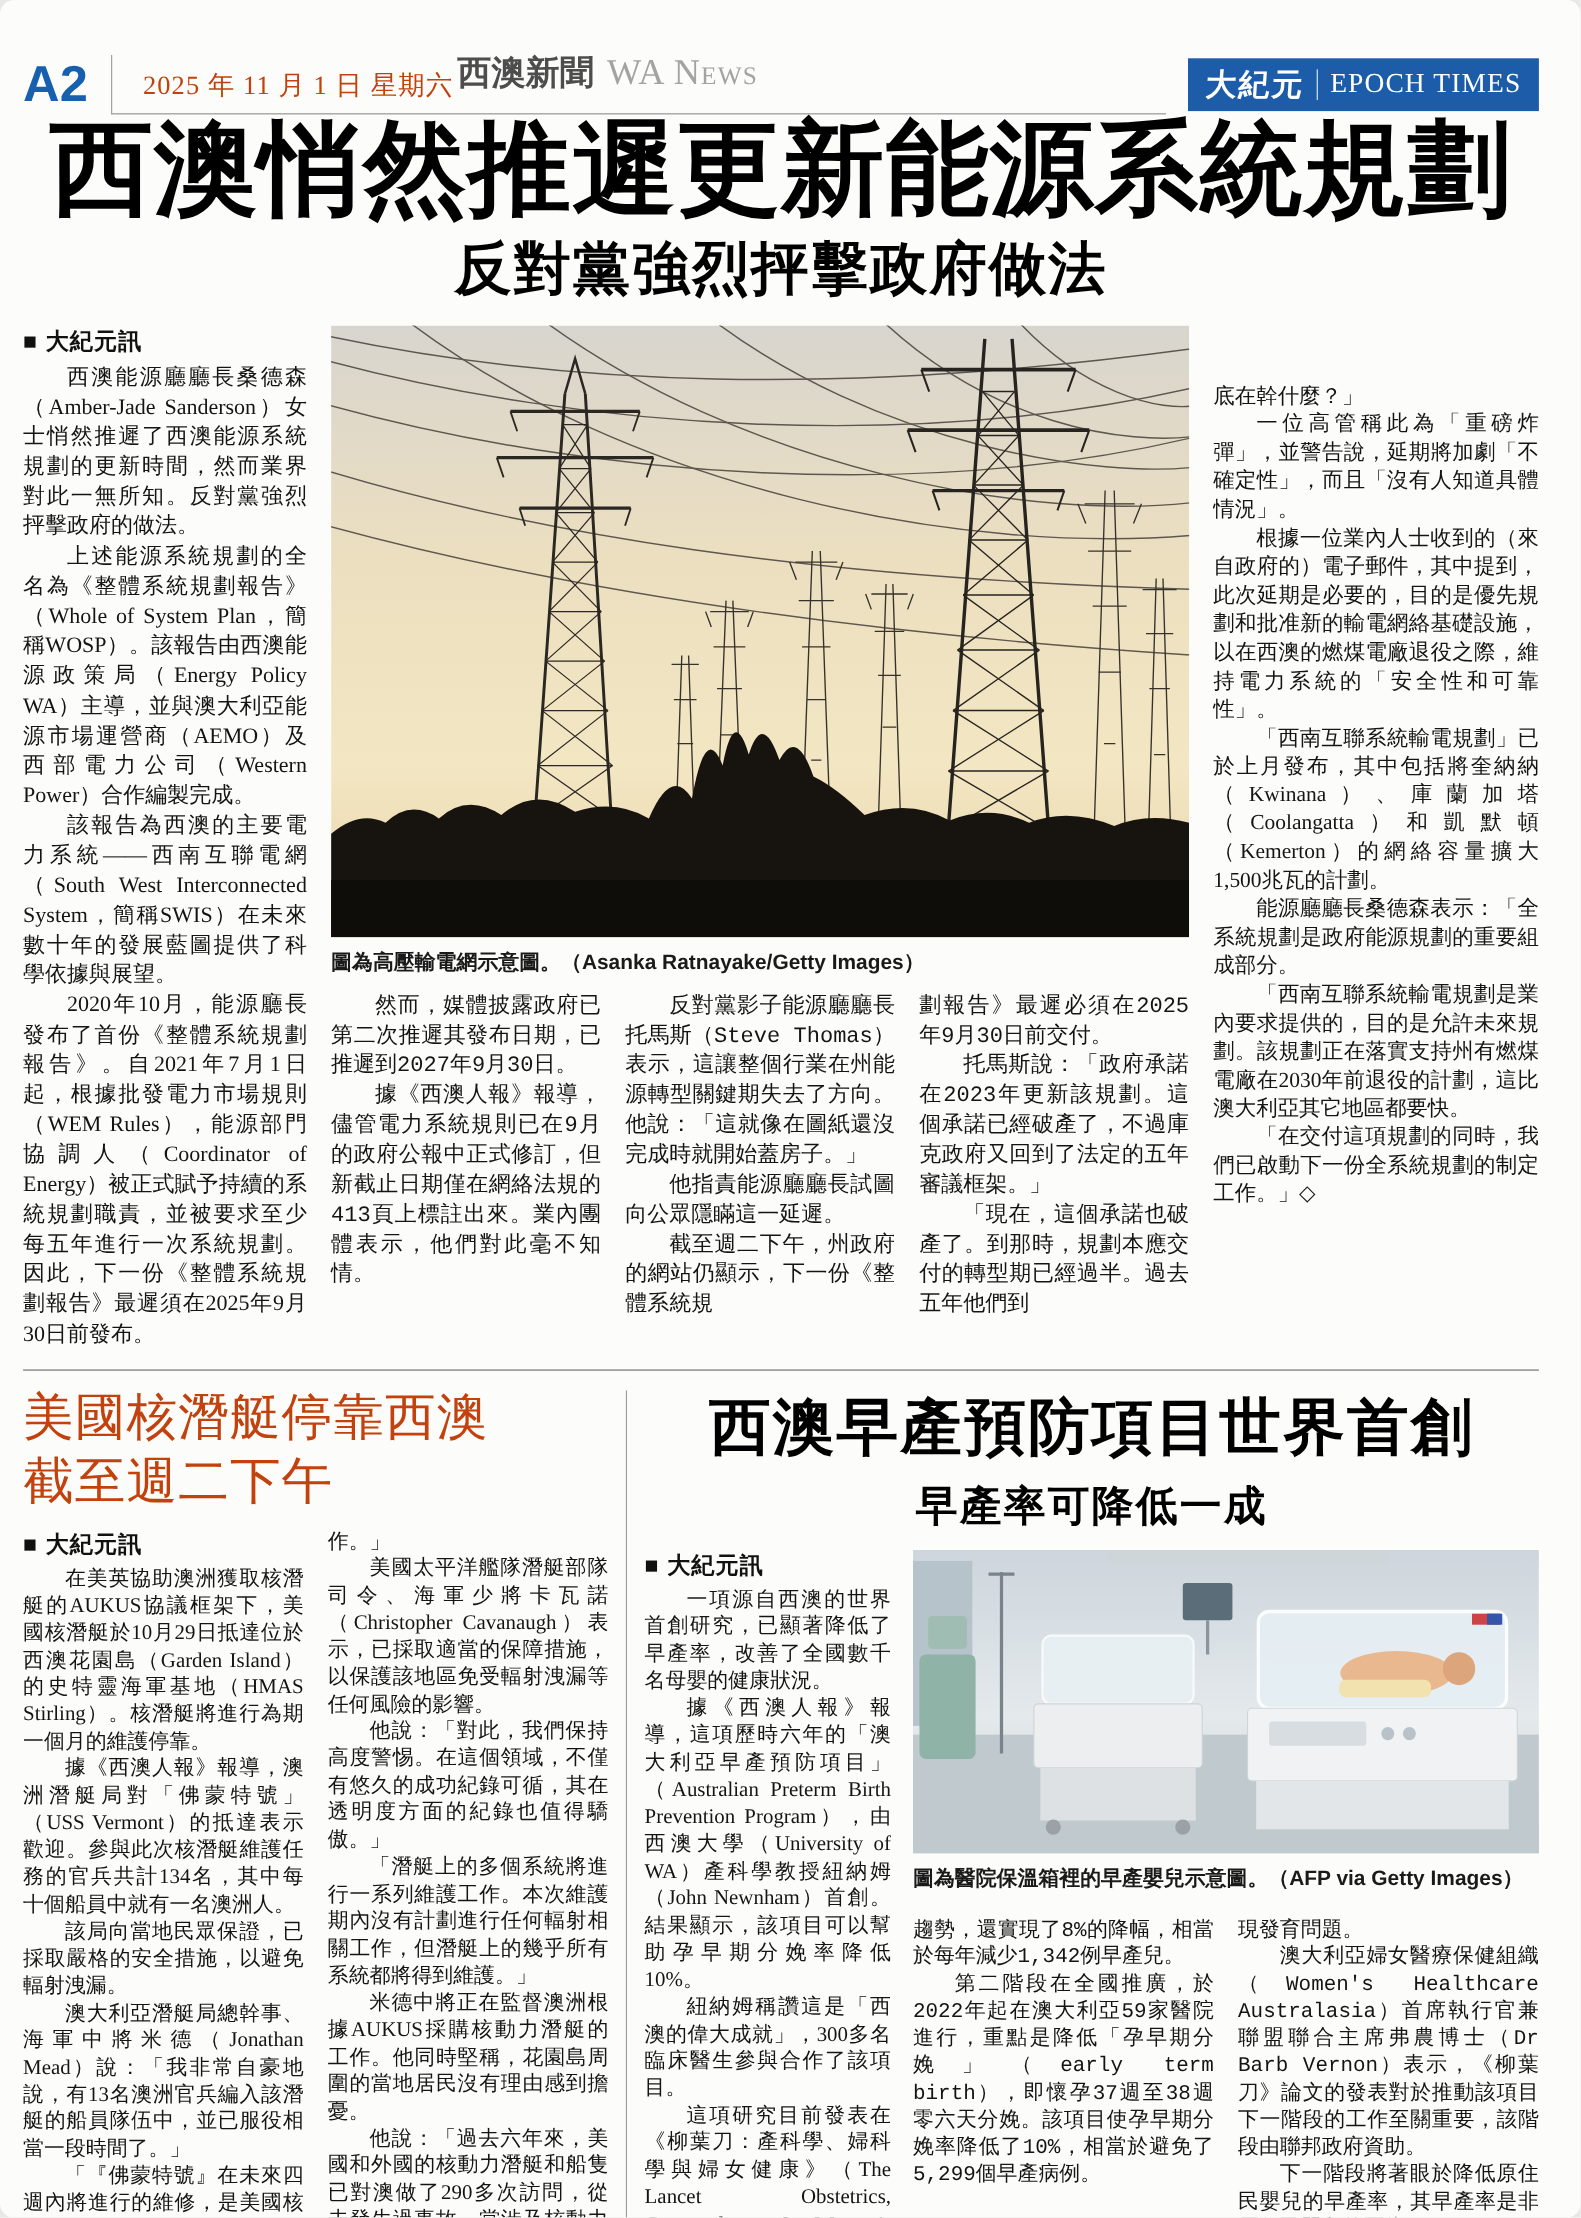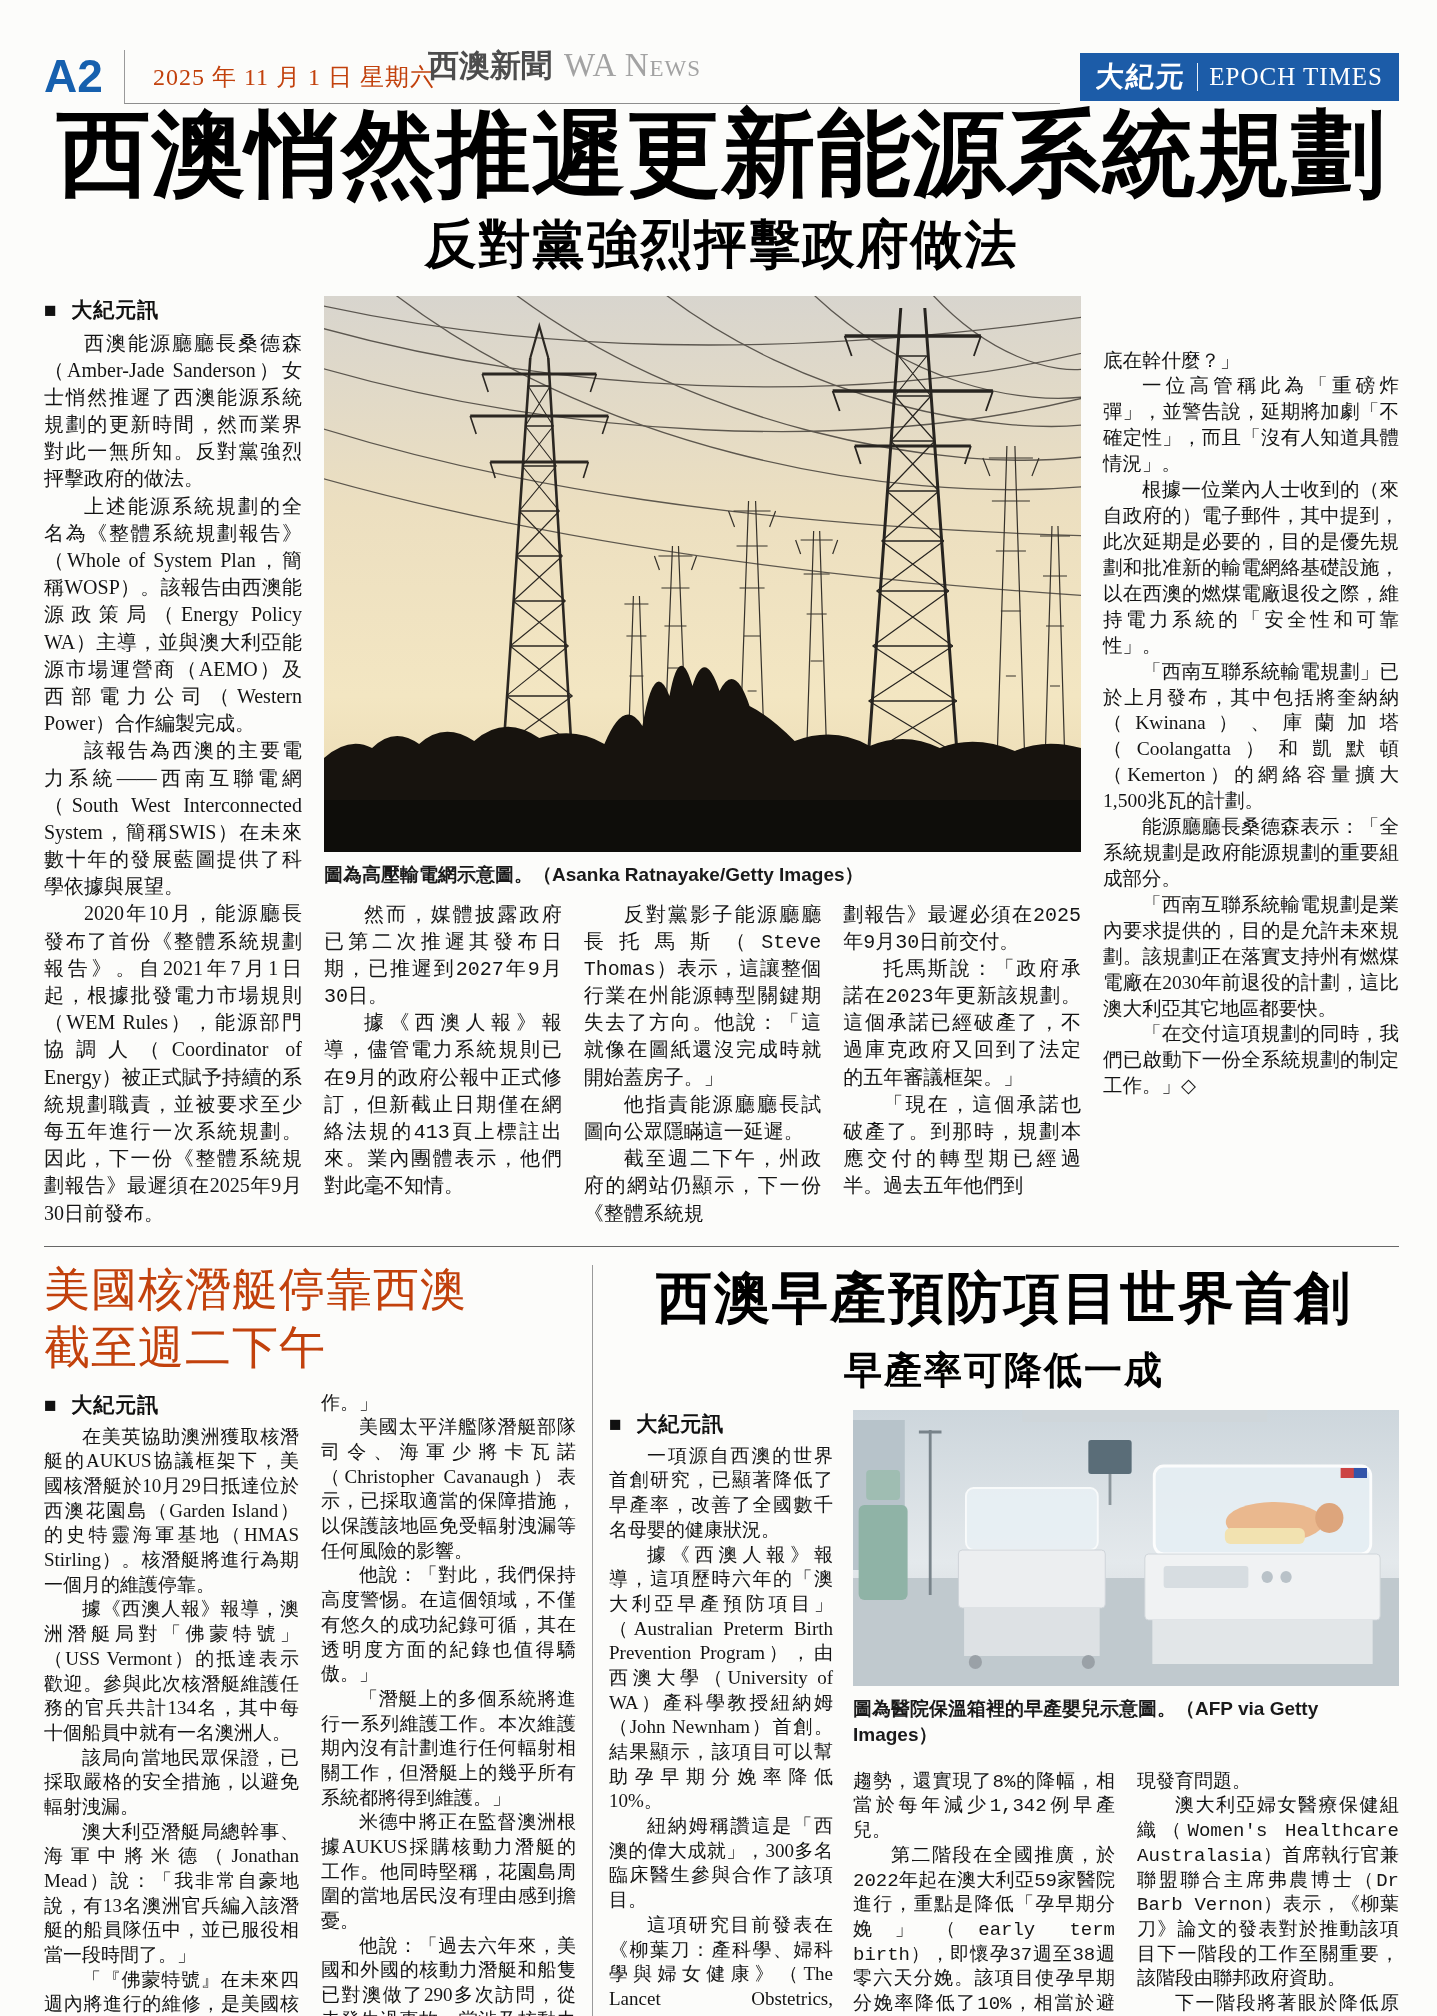--- a/index.html
+++ b/index.html
@@ -1,17 +1,17 @@
 <!DOCTYPE html>
 <html><head>
 <meta charset="utf-8">
 <style>
   * { margin:0; padding:0; box-sizing:border-box; }
   body { background:#e8e8e6; font-family:"Liberation Serif","DejaVu Serif",serif; color:#111; }
-  .page { width:1437px; height:2016px; overflow:hidden; background:#fcfcfa; padding:50px 38px 0 44px; position:relative; }
+  .page { width:1437px; height:2016px; overflow:hidden; background:#fcfcfa; padding:50px 38px 0 21px; position:relative;border-radius:13px; }
 
   
   header { display:flex; align-items:stretch; height:54px; }
   .page-label { font-family:"Liberation Sans","DejaVu Sans",sans-serif; font-weight:900; font-size:46px; line-height:52px; color:#1660ae; width:80px; }
   .header-mid { flex:1; position:relative; display:flex; align-items:center; border-left:1px solid #9a9a9a; border-bottom:1px solid #8d8d8d; padding-left:28px; }
   .date { font-size:24px; color:#c2410c; letter-spacing:1px; }
   .section-title { position:absolute; left:47%; transform:translateX(-50%); bottom:16px; display:flex; align-items:baseline; gap:12px; white-space:nowrap; }
   .section-cn { font-family:"Liberation Sans","DejaVu Sans",sans-serif; font-weight:900; font-size:31px; color:#4d4d4d; }
   .section-en { font-variant:small-caps; font-size:33px; color:#a3a3a3; letter-spacing:1px; }
   .masthead { margin-left:20px; align-self:center; display:flex; align-items:center; background:#1c5ca8; height:48px; padding:0 16px; }
@@ -19,21 +19,21 @@
   .mh-sep { width:1px; height:28px; background:rgba(255,255,255,.9); margin:0 11px; }
   .mh-en { color:#fff; font-size:25px; letter-spacing:1px; }
 
   
   .headline { margin-top:0; text-align:center; font-weight:900; font-size:94px; line-height:1.08; letter-spacing:1px; color:#000; }
   .subheadline { margin-top:4px; text-align:center; font-weight:900; font-size:52px; color:#000; letter-spacing:2px; }
 
   
   p.body { font-size:20px; line-height:1.36; text-align:justify; text-indent:2em; color:#141414; }
   p.cont { text-indent:0; }
-  .byline { font-family:Liberation Mono, monospace; font-weight:bold; font-size:21px; margin-bottom:6px; letter-spacing:1px; color:#111; }
+  .byline { font-family:Liberation Sans, sans-serif; font-weight:bold; font-size:21px; margin-bottom:6px; letter-spacing:1px; color:#111; }
 
   
   .main-article { display:grid; grid-template-columns:258px 1fr 296px; column-gap:22px; margin-top:16px; padding-bottom:18px; border-bottom:1px solid #666; }
   .photo { display:block; width:100%; }
   .caption { font-family:"Liberation Sans","DejaVu Sans",sans-serif; font-weight:bold; font-size:19px; color:#1a1a1a; margin:10px 0 14px; }
   .subcols { display:flex; gap:22px;font-family:Liberation Mono, monospace; }
   .subcols > div { flex:1; }
   .mcol5 { padding-top:52px; }
   .mcol5 p.body { font-size:19.5px; line-height:1.33; }
 

